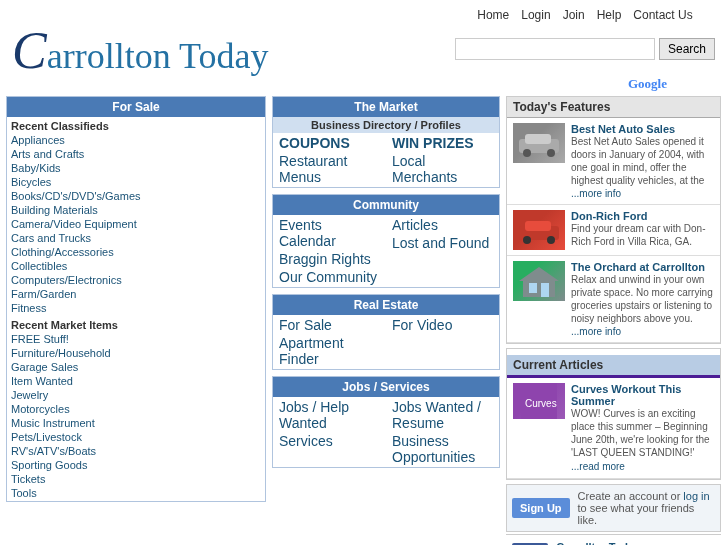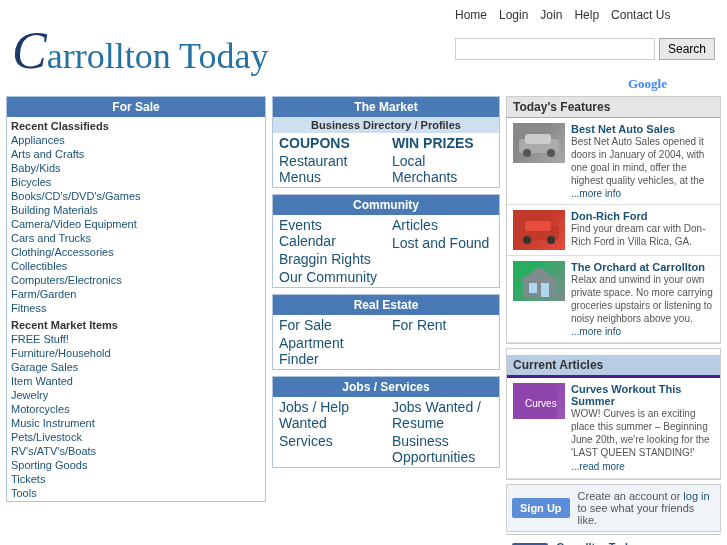--- a/index.html
+++ b/index.html
@@ -2,21 +2,21 @@
 <html><head>
   <meta charset="utf-8">
   <style>
     * { margin: 0; padding: 0; box-sizing: border-box; }
     body { font-family: Arial, sans-serif; font-size: 12px; background: #fff; color: #333; width: 727px; }
 
     
     #header { display: flex; align-items: center; justify-content: space-between; padding: 8px 12px 4px 12px; background: #fff; }
     #logo { font-size: 38px; color: #1a5276; font-family: Georgia, serif; font-weight: normal; }
     #logo span { color: #2980b9; }
-    #header-right { display: flex; flex-direction: column; align-items: flex-start; gap: 16px; }
+    #header-right { display: flex; flex-direction: column; align-items: center; gap: 16px; }
     #top-nav { display: flex; gap: 12px; font-size: 12px; }
     #top-nav a { color: #333; text-decoration: none; }
     #search-bar { display: flex; align-items: center; gap: 4px; }
     #search-bar input { width: 200px; height: 22px; border: 1px solid #ccc; padding: 2px 4px; font-size: 12px; }
     #search-bar button { height: 22px; padding: 0 8px; background: #e8e8e8; border: 1px solid #aaa; font-size: 12px; cursor: pointer; }
 
     
     #main { display: flex; gap: 0; padding: 0 6px 6px 6px; }
     #left-panel { width: 260px; min-width: 260px; }
     #center-panel { flex: 1; min-width: 200px; padding: 0 6px; }
@@ -160,21 +160,21 @@
     </div>
 
     <div class="panel-box">
       <div class="section-header">Real Estate</div>
       <div class="center-two">
         <div class="ccol">
           <a>For Sale</a>
           <a>Apartment Finder</a>
         </div>
         <div class="ccol">
-          <a>For Rent</a>
+          <a>For Video</a>
         </div>
       </div>
     </div>
 
     <div class="panel-box">
       <div class="section-header">Jobs / Services</div>
       <div class="center-two">
         <div class="ccol">
           <a>Jobs / Help Wanted</a>
           <a>Services</a>

